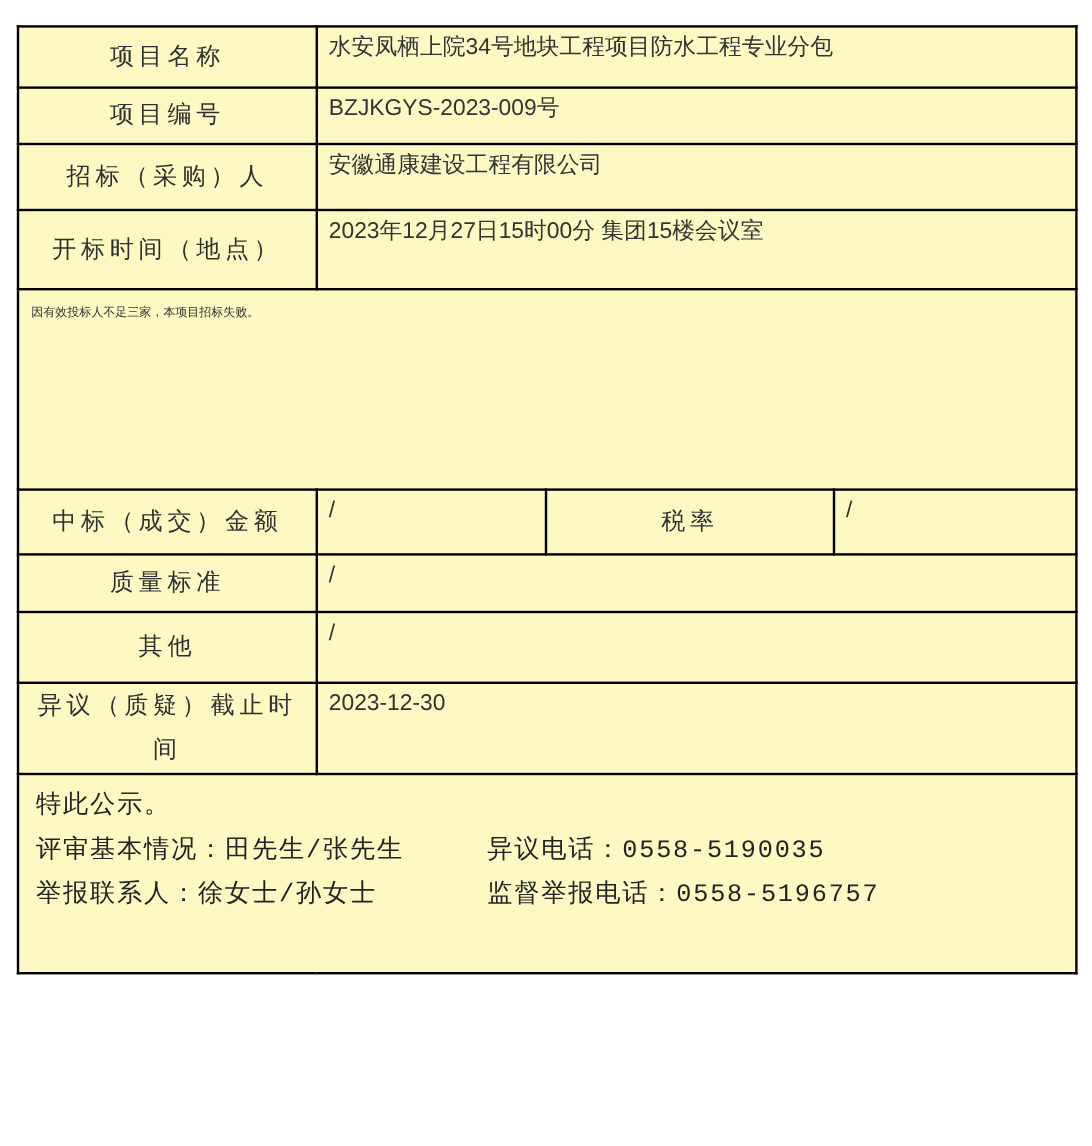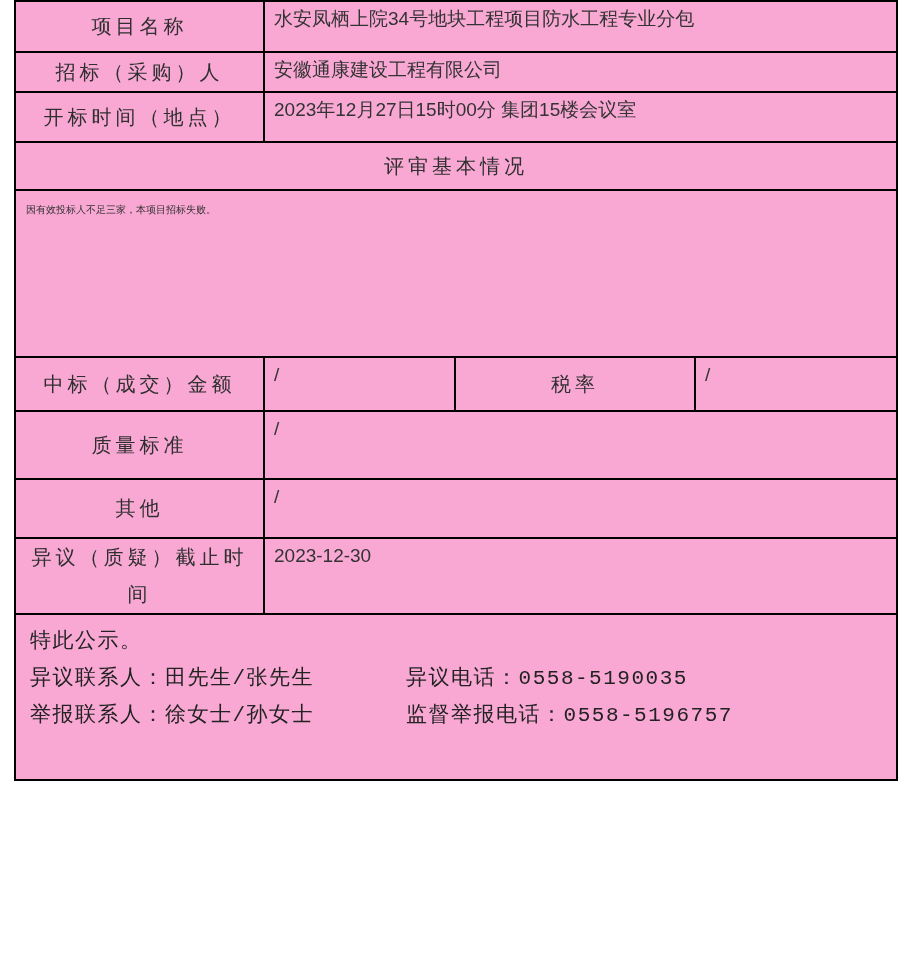--- a/index.html
+++ b/index.html
@@ -11,25 +11,25 @@
   }
   *{margin:0;padding:0;box-sizing:border-box;}
   html,body{background:var(--page-bg);}
   body{
     width:910px;height:955px;
     position:relative;
     font-family:"Liberation Sans","DejaVu Sans",sans-serif;
     overflow:hidden;
   }
   table.announcement{
-    position:absolute;left:14px;top:0;
+    position:absolute;left:14px;top:21px;
     width:882px;
     border-collapse:collapse;
     table-layout:fixed;
-    background:#f9a8d4;
+    background:#fef9c3;
   }
   td{
     border:2px solid var(--border-color);
     overflow:hidden;
   }
   
   td.label{
     font-family:"Liberation Serif","DejaVu Serif",serif;
     font-size:20px;
     letter-spacing:4px;
@@ -84,57 +84,58 @@
     line-height:37px;
   }
   td.footer .contact-line{white-space:nowrap;}
   td.footer .contact-name{
     display:inline-block;
     width:362px;
   }
   
   tr.r1{height:51px;}
   tr.r2{height:47px;}
-  tr.r3{height:40px;border-radius:12px;}
-  tr.r4{height:50px;}
+  tr.r3{height:55px;border-radius:12px;}
+  tr.r4{height:66px;}
   tr.r5{height:48px;}
   tr.r6{height:167px;}
   tr.r7{height:49px;}
   tr.r8{height:54px;}
   tr.r9{height:74px;}
-  tr.r10{height:68px;}
+  tr.r10{height:48px;}
   tr.r11{height:59px;}
   tr.r12{height:75px;margin-left:13px;}
   tr.r13{height:166px;}
 </style>
 </head>
 <body>
 
 <table class="announcement">
   <colgroup>
     <col style="width:249px">
     <col style="width:191px">
     <col style="width:240px">
     <col style="width:202px">
   </colgroup>
   <tbody>
     <tr class="r1">
       <td class="label"><span class="label-inner">项目名称</span></td>
       <td class="value" colspan="3">水安凤栖上院34号地块工程项目防水工程专业分包</td>
     </tr>
+    <tr class="r2">
+      <td class="label"><span class="label-inner">项目编号</span></td>
+      <td class="value" colspan="3">BZJKGYS-2023-009号</td>
+    </tr>
     <tr class="r3">
       <td class="label"><span class="label-inner">招标（采购）人</span></td>
       <td class="value" colspan="3">安徽通康建设工程有限公司</td>
     </tr>
     <tr class="r4">
       <td class="label"><span class="label-inner">开标时间（地点）</span></td>
       <td class="value" colspan="3">2023年12月27日15时00分 集团15楼会议室</td>
-    </tr>
-    <tr class="r5">
-      <td class="section-header" colspan="4">评审基本情况</td>
     </tr>
     <tr class="r6">
       <td class="note" colspan="4">因有效投标人不足三家，本项目招标失败。</td>
     </tr>
     <tr class="r8">
       <td class="label"><span class="label-inner">中标（成交）金额</span></td>
       <td class="value">/</td>
       <td class="label"><span class="label-inner">税率</span></td>
       <td class="value">/</td>
     </tr>
@@ -147,21 +148,21 @@
       <td class="value" colspan="3">/</td>
     </tr>
     <tr class="r12">
       <td class="label"><span class="label-inner">异议（质疑）截止时间</span></td>
       <td class="value" colspan="3">2023-12-30</td>
     </tr>
     <tr class="r13">
       <td class="footer" colspan="4">
         <div>特此公示。</div>
         <div class="contact-line">
-          <span class="contact-name">异议联系人：田先生/张先生</span>
+          <span class="contact-name">评审基本情况：田先生/张先生</span>
           <span>异议电话：0558-5190035</span>
         </div>
         <div class="contact-line">
           <span class="contact-name">举报联系人：徐女士/孙女士</span>
           <span>监督举报电话：0558-5196757</span>
         </div>
       </td>
     </tr>
   </tbody>
 </table>

